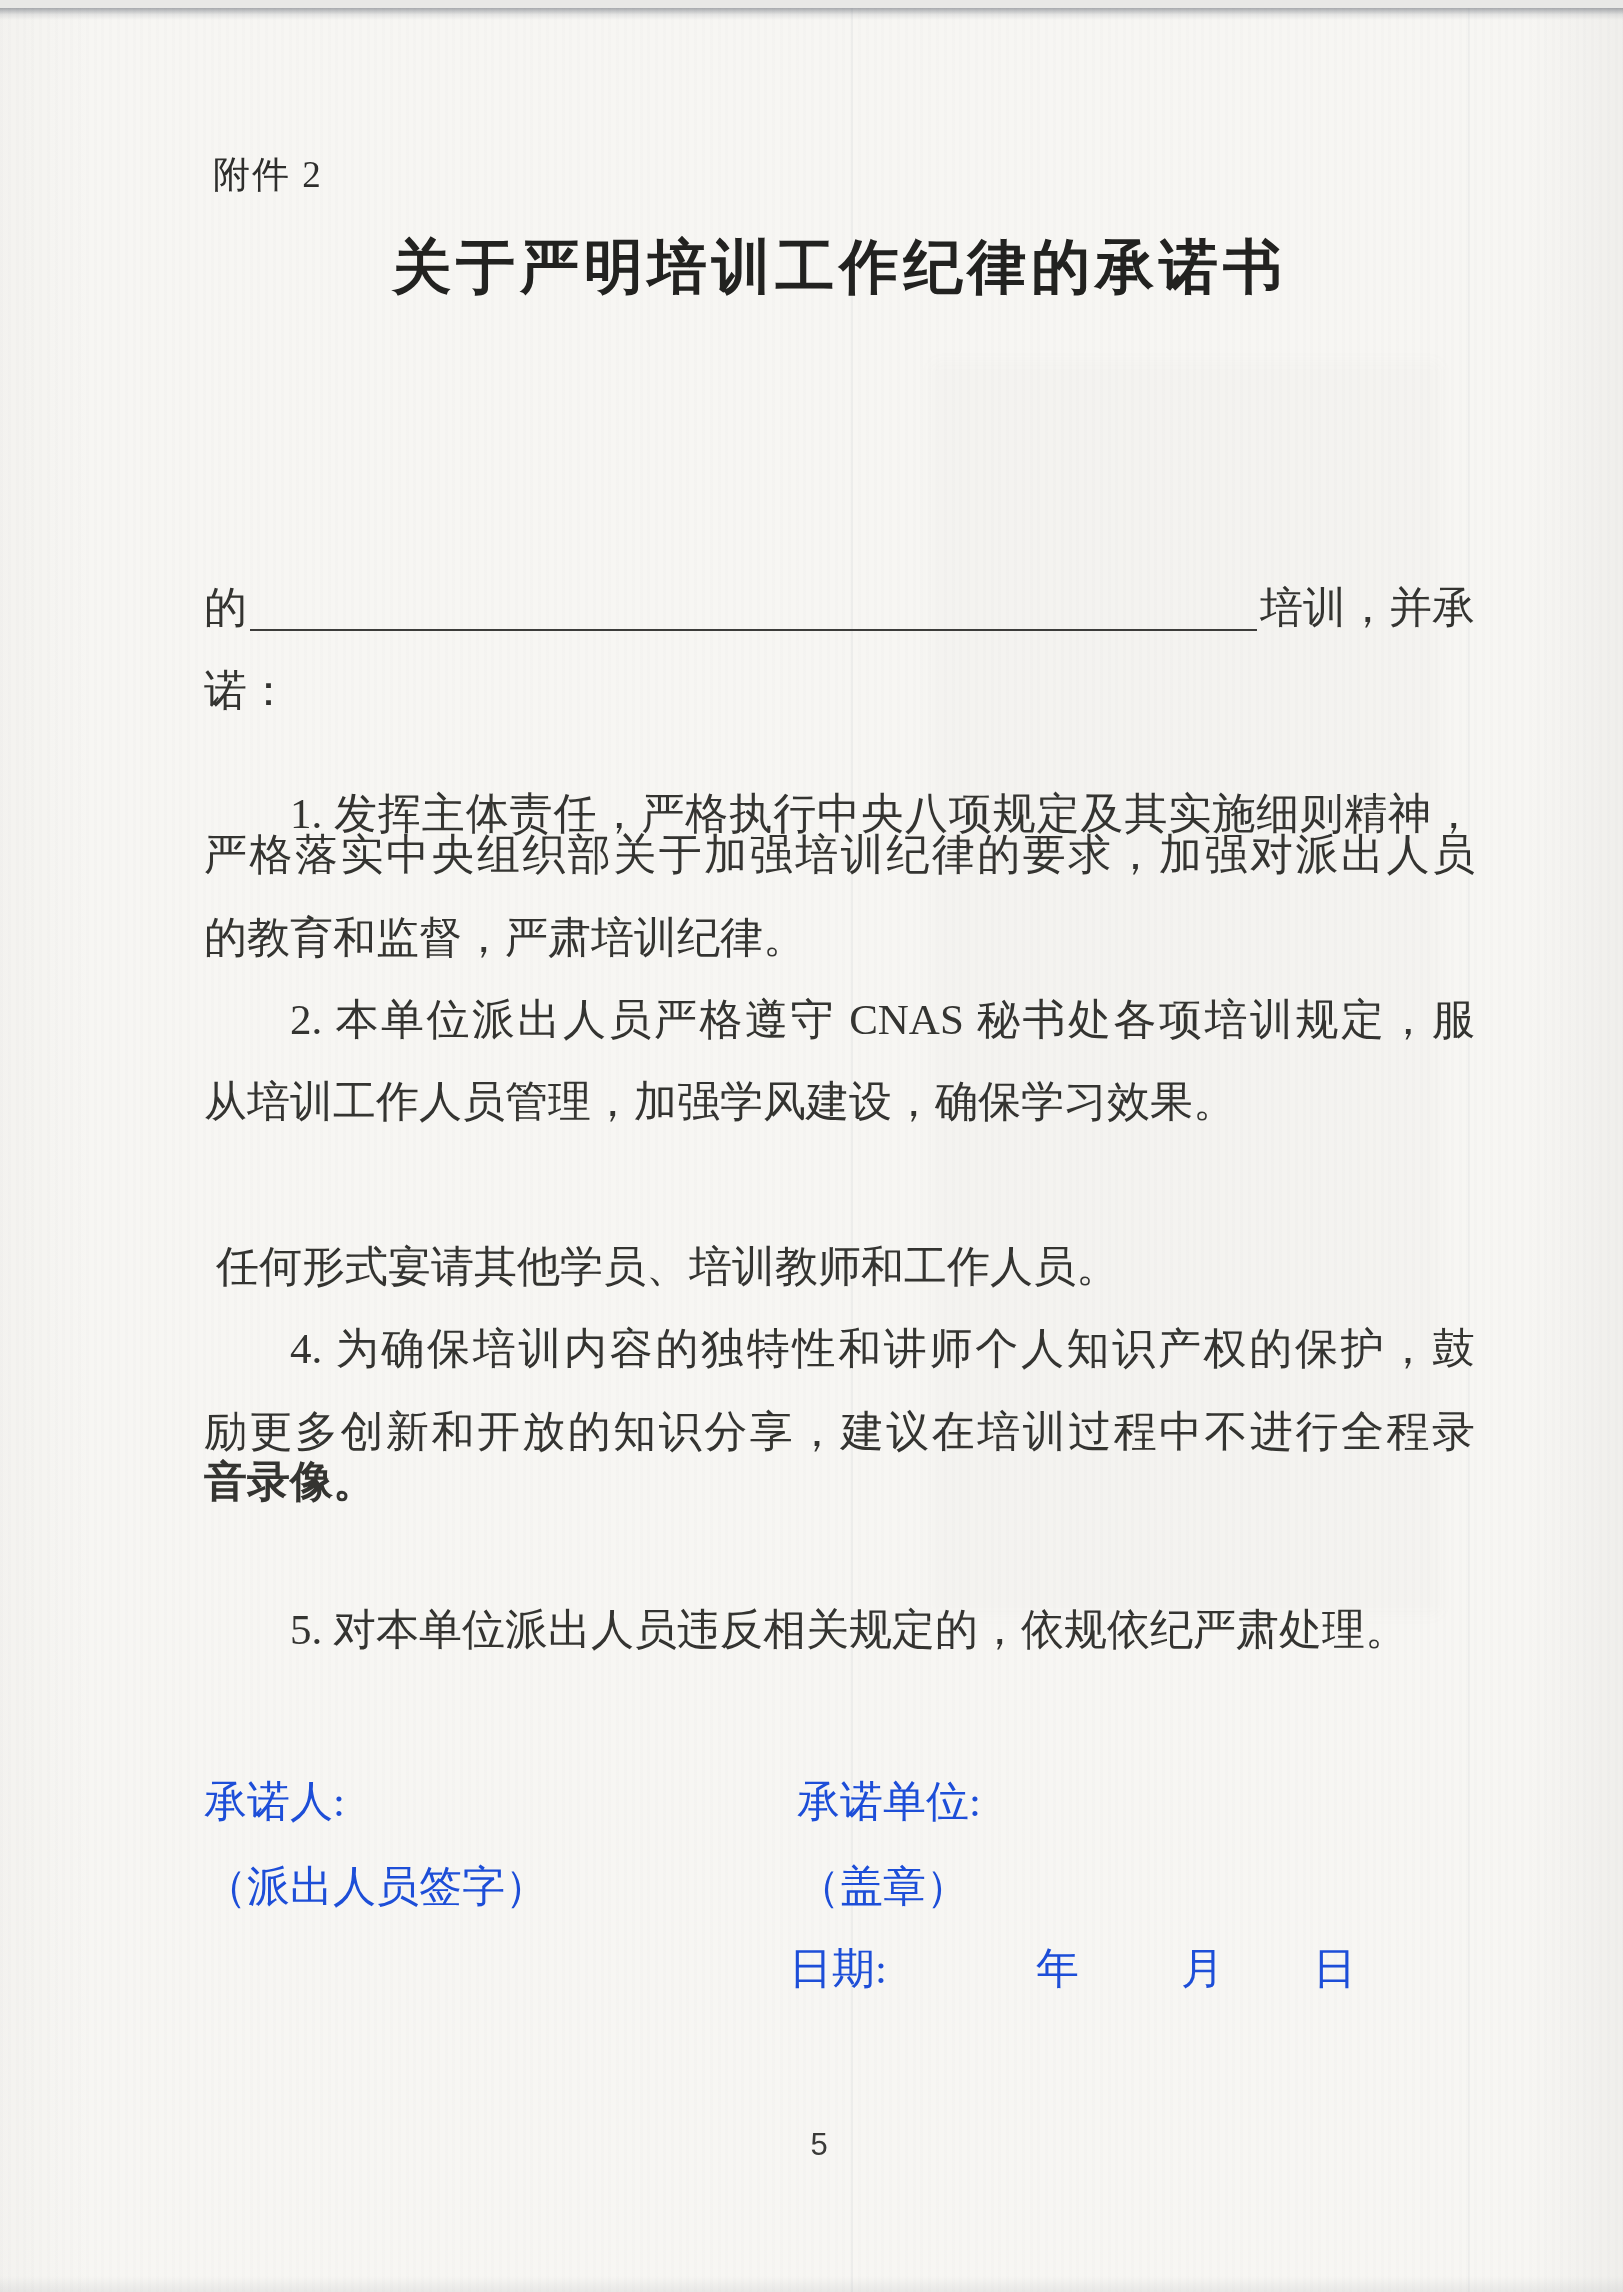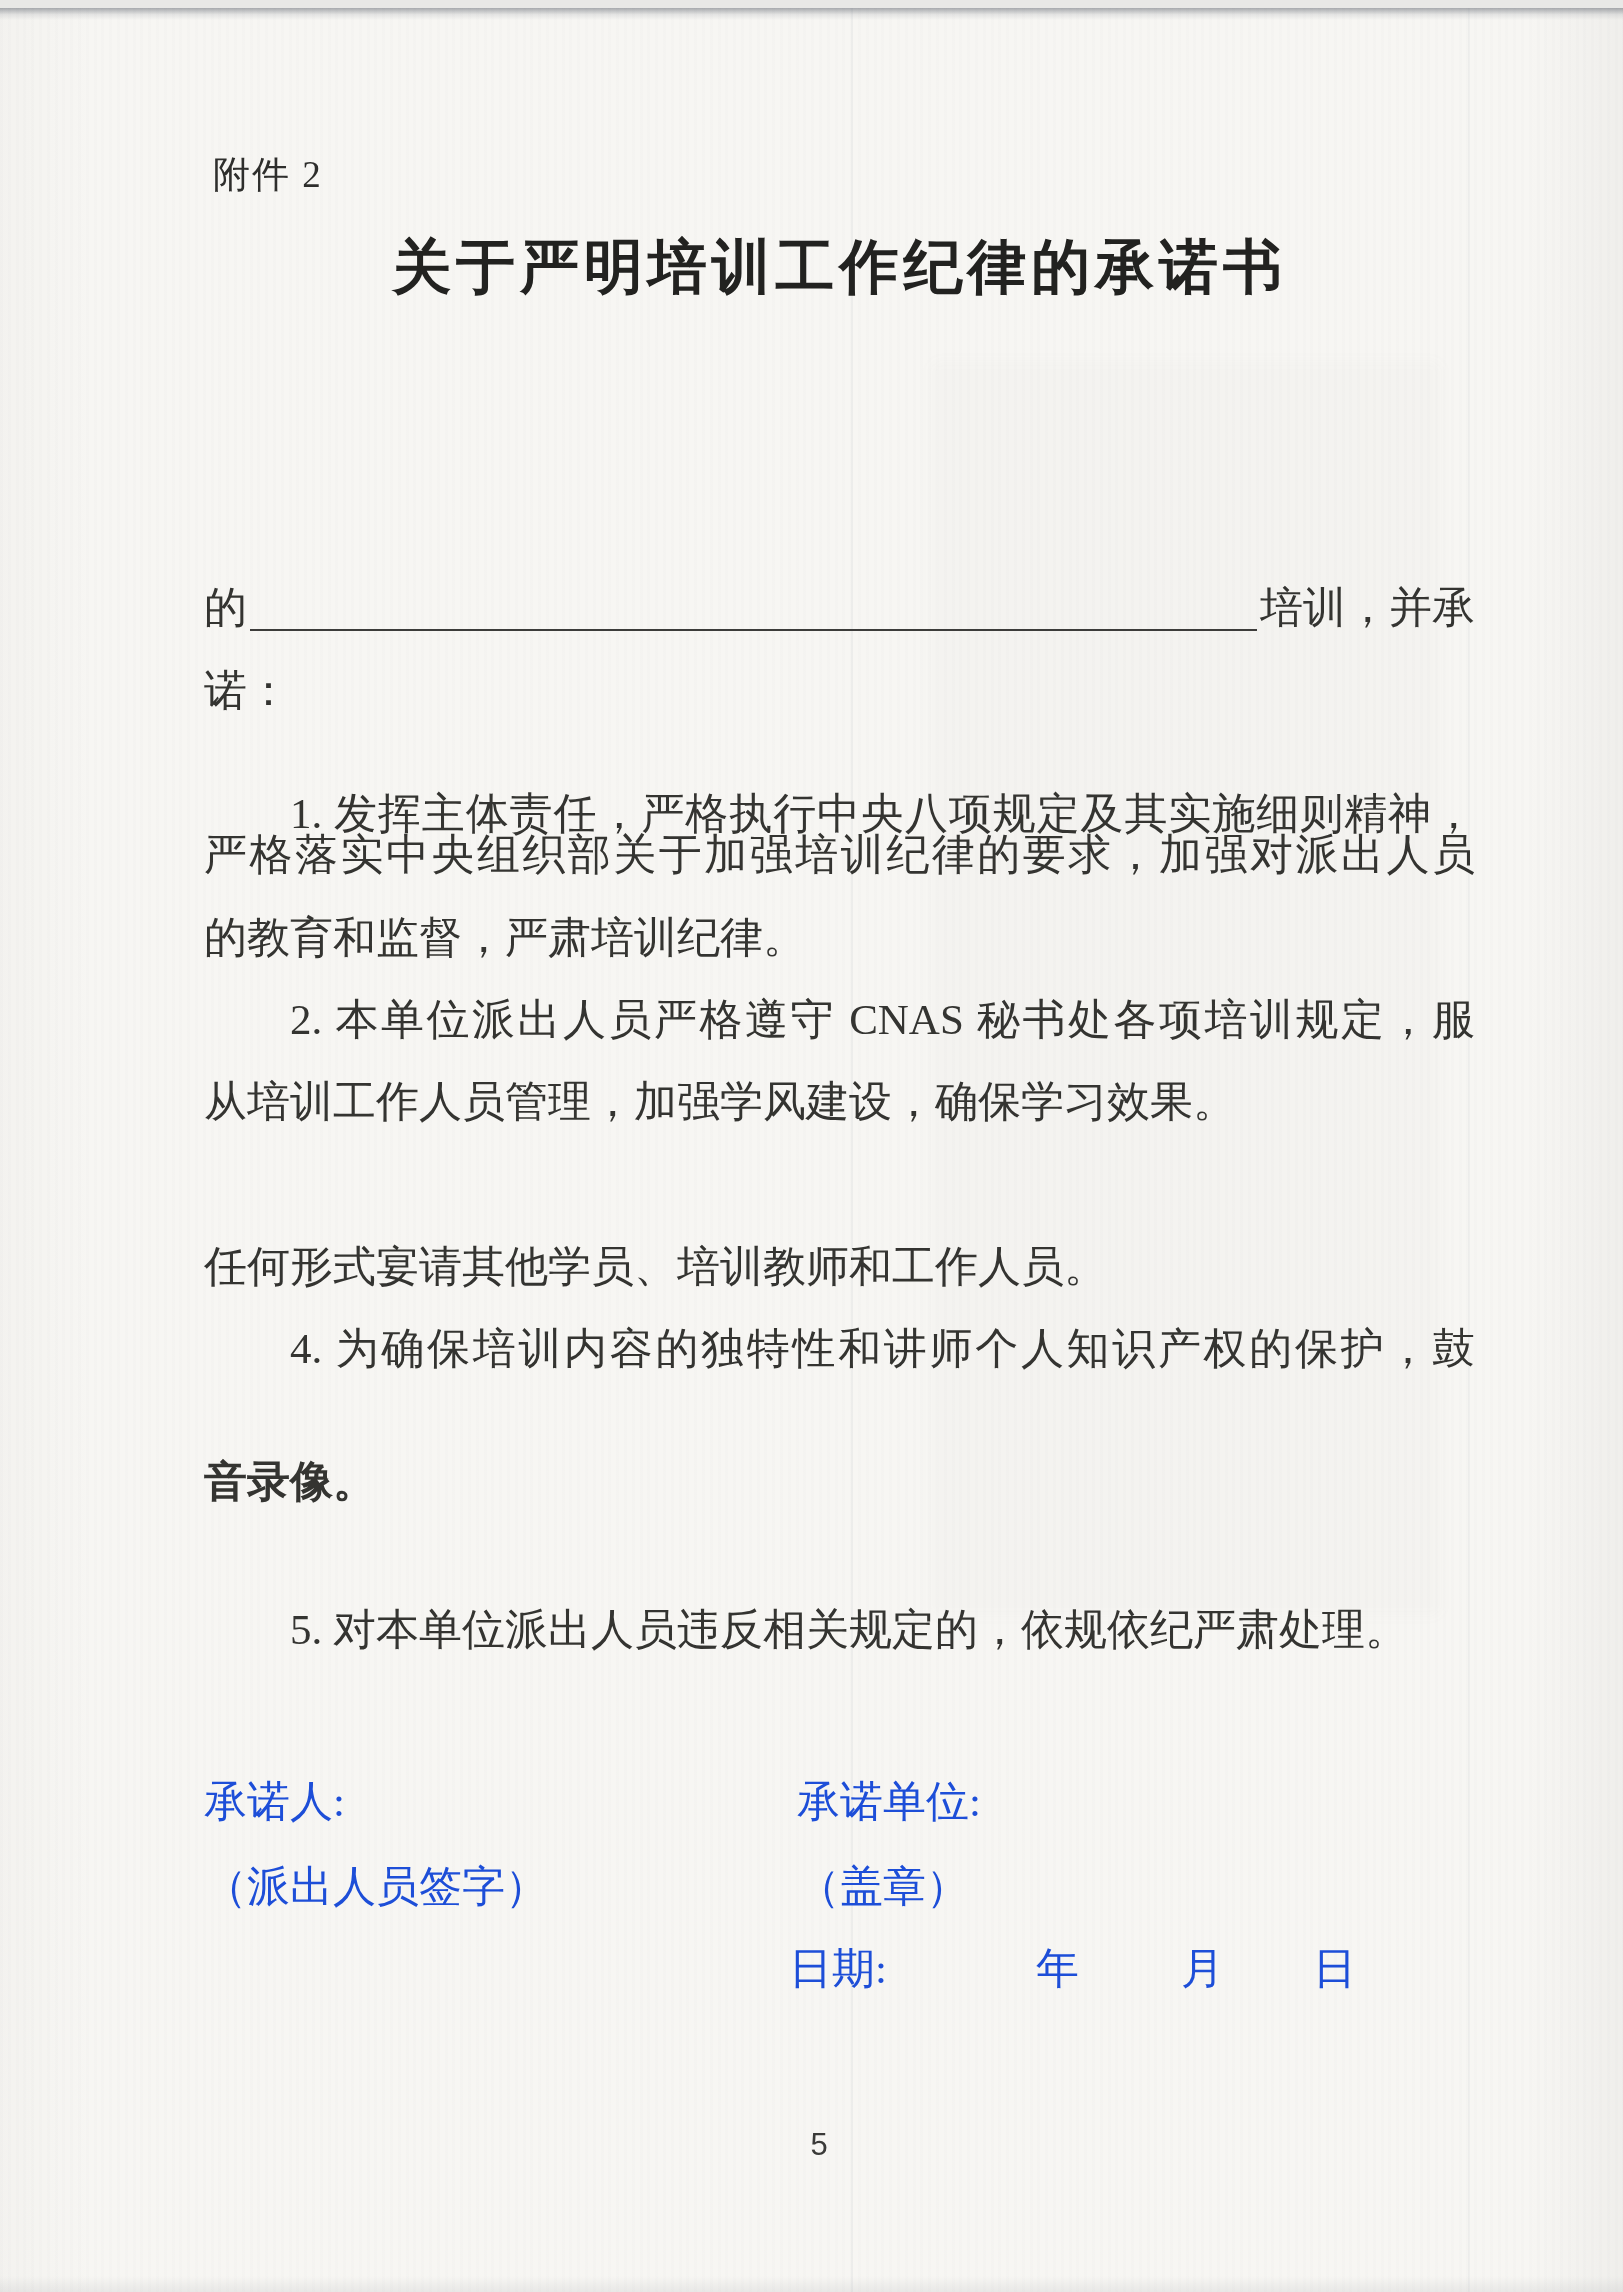--- a/index.html
+++ b/index.html
@@ -87,23 +87,24 @@
 
   <div class="line" style="left:204px;top:655px;">诺：</div>
 
   <div class="line fill" style="left:290px;top:778px;width:1185px;">1. 发挥主体责任，严格执行中央八项规定及其实施细则精神，</div>
   <div class="line fill" style="left:204px;top:819px;width:1271px;">严格落实中央组织部关于加强培训纪律的要求，加强对派出人员</div>
   <div class="line" style="left:204px;top:902px;">的教育和监督，严肃培训纪律。</div>
 
   <div class="line fill" style="left:290px;top:984px;width:1185px;">2. 本单位派出人员严格遵守 CNAS 秘书处各项培训规定，服</div>
   <div class="line" style="left:204px;top:1066px;">从培训工作人员管理，加强学风建设，确保学习效果。</div>
 
-  <div class="line" style="left:204px;top:1231px;">任何形式宴请其他学员、培训教师和工作人员。</div>
+  <div class="line" style="left:216px;top:1231px;">任何形式宴请其他学员、培训教师和工作人员。</div>
 
   <div class="line fill" style="left:290px;top:1313px;width:1185px;">4. 为确保培训内容的独特性和讲师个人知识产权的保护，鼓</div>
+  <div class="line fill" style="left:204px;top:1396px;width:1271px;">励更多创新和开放的知识分享，建议在培训过程中不进行全程录</div>
   <div class="line" style="left:204px;top:1446px;font-weight:bold;">音录像。</div>
 
   <div class="line" style="left:290px;top:1594px;">5. 对本单位派出人员违反相关规定的，依规依纪严肃处理。</div>
 
   <div class="sig" style="left:204px;top:1766px;">承诺人:</div>
   <div class="sig" style="left:797px;top:1766px;">承诺单位:</div>
   <div class="sig" style="left:204px;top:1851px;">（派出人员签字）</div>
   <div class="sig" style="left:797px;top:1851px;">（盖章）</div>
 
   <div class="sig" style="left:789px;top:1933px;">日期:</div>

